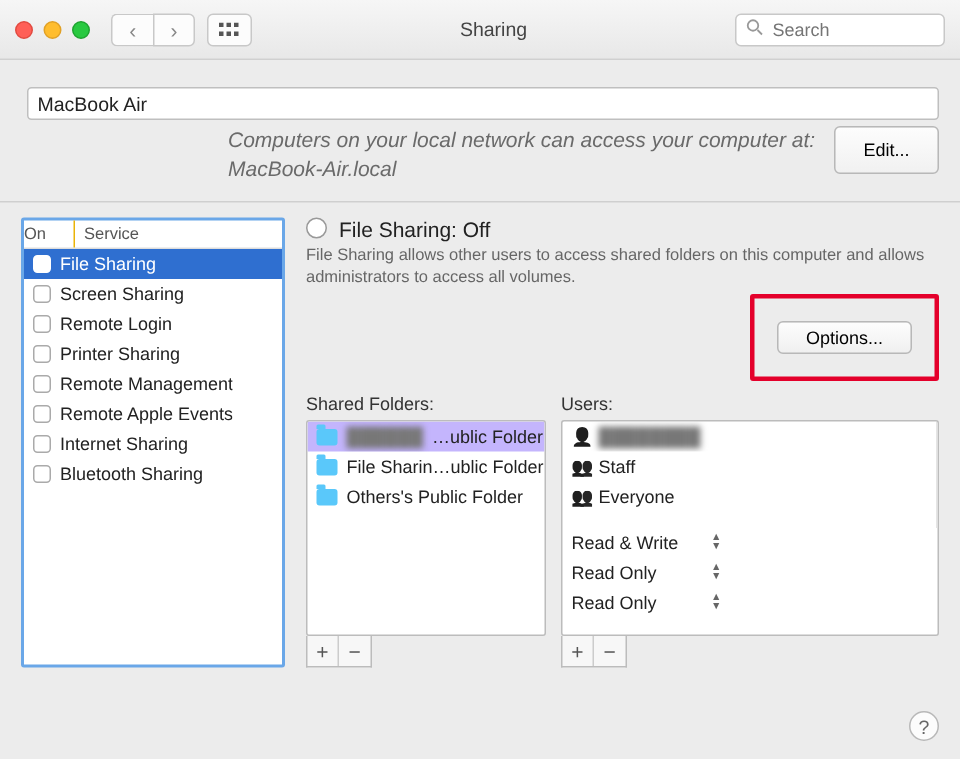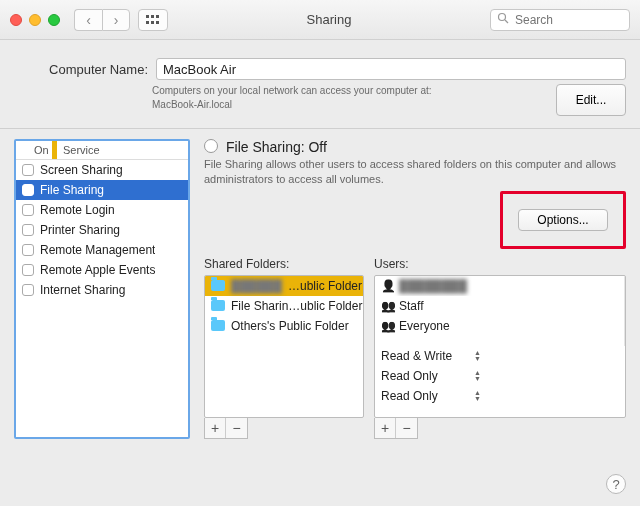--- a/index.html
+++ b/index.html
@@ -48,34 +48,34 @@
   
   .content{ padding:10px 14px 0 14px; }
   .namerow{ display:flex; align-items:center; gap:8px; margin:8px 0 0 4px;}
   .namelbl{ width:130px; text-align:right; color:#333;}
   .namefield{
     flex:1; height:22px; background:#fff;border:1px solid #bfbfbf;border-radius:3px;
     padding:10px 6px;display:flex;align-items:center;
   }
   .subrow{ display:flex; margin:4px 0 0 0;}
   .subspacer{ width:138px; }
-  .subtxt{ flex:1; font-size:10px; color:#6a6a6a; line-height:1.35;}
+  .subtxt{ flex:1; font-size:14px; color:#6a6a6a; line-height:1.35;font-style:italic;}
   .editbtn{
     width:70px;height:32px;background:linear-gradient(#fdfdfd,#f1f1f1);
     border:1px solid #b8b8b8;border-radius:4px;font-size:12px;margin-left:8px;
   }
   .hr{ height:1px; background:#cfcfcf; margin:12px -14px 10px -14px; }
   .cols{ display:flex; gap:14px; height:300px;}
   
   .svcbox{
     width:176px; background:#fff; border:2px solid #6aa7e8; border-radius:2px;
     display:flex;flex-direction:column;
   }
   .svchdr{ display:flex; border-bottom:1px solid #ddd; font-size:11px; color:#555;}
-  .svchdr .c1{ width:34px; padding:3px 18px; border-right:5px solid #eab308;}
+  .svchdr .c1{ width:34px; padding:3px 0; border-right:1px solid #eab308;}
   .svchdr .c2{ flex:1; padding:3px 6px;}
   .svclist{ flex:1; overflow:auto;}
   .svcrow{ display:flex; align-items:center; height:20px; padding:0 6px; gap:6px;}
   .svcrow.sel{ background:#2f6fd0; color:#fff;}
   .chk{
     width:12px;height:12px;border:1px solid #aaa;border-radius:3px;background:#fff;flex:0 0 12px;
   }
   .svcrow.sel .chk{border-color:#fff;}
   .svclabel{ white-space:nowrap; overflow:hidden; text-overflow:ellipsis; font-size:12px;}
   
@@ -94,21 +94,21 @@
   .coltitle{ font-size:12px; margin-bottom:4px; color:#333;}
   .listbox{
     background:#fff;border:1px solid #bcbcbc;border-radius:2px;overflow:hidden;
     display:flex;flex-direction:column;
   }
   .lbody{ flex:1; overflow:auto;}
   .lrow{
     display:flex;align-items:center;height:20px;padding:0 6px;gap:6px;font-size:12px;
     white-space:nowrap;overflow:hidden;text-overflow:ellipsis;
   }
-  .lrow.sel{ background:#eab308;}
+  .lrow.sel{ background:#c4b5fd;}
   .folder-icon{width:14px;height:11px;background:#5ac8fa;border-radius:2px;position:relative;flex:0 0 14px;}
   .folder-icon::before{content:"";position:absolute;top:-3px;left:0;width:6px;height:3px;background:#5ac8fa;border-radius:1px 1px 0 0;}
   .user-icon{width:12px;flex:0 0 12px;text-align:center;font-size:12px;line-height:12px;}
   .blur{ filter:blur(2px); color:#777;}
   .pmbox{ display:flex; border:1px solid #bcbcbc; border-top:0; width:44px; background:#f7f7f7;}
   .pm{ width:22px;height:20px;display:flex;align-items:center;justify-content:center;font-size:14px;color:#555;}
   .pm:first-child{border-right:1px solid #ccc;}
   .permcol .lrow{ justify-content:space-between; padding-right:4px;}
   .stepper{ display:flex;flex-direction:column;font-size:7px;line-height:6px;color:#666;}
   .help{
@@ -148,21 +148,20 @@
           <circle cx="5" cy="5" r="3.5" stroke="#999" stroke-width="1.2" fill="none"></circle>
           <line x1="8" y1="8" x2="11" y2="11" stroke="#999" stroke-width="1.2"></line>
         </svg>
     </span>
     <input placeholder="Search" style="">
   </div>
 </div>
 
 <div class="content">
   <div class="namerow">
-    <div class="namelbl">Computer Name:</div>
     <div class="namefield">
       <span>MacBook Air</span>
     </div>
   </div>
   <div class="subrow">
     <div class="subspacer"></div>
     <div class="subtxt">
       <span>Computers on your local network can access your computer at:</span><br>
       <span>MacBook-Air.local</span>
     </div>
@@ -172,47 +171,51 @@
   <div class="hr"></div>
 
   <div class="cols">
 
     <div class="svcbox">
       <div class="svchdr">
         <div class="c1">On</div>
         <div class="c2">Service</div>
       </div>
       <div class="svclist" id="svclist">
+          <div class="svcrow sel">
+            <div class="chk"></div>
+            <div class="svclabel">File Sharing</div>
+          </div>
           <div class="svcrow">
             <div class="chk"></div>
             <div class="svclabel">Screen Sharing</div>
           </div>
-          <div class="svcrow sel">
-            <div class="chk"></div>
-            <div class="svclabel">File Sharing</div>
-          </div>
           <div class="svcrow">
             <div class="chk"></div>
             <div class="svclabel">Remote Login</div>
           </div>
           <div class="svcrow">
             <div class="chk"></div>
             <div class="svclabel">Printer Sharing</div>
           </div>
           <div class="svcrow">
             <div class="chk"></div>
             <div class="svclabel">Remote Management</div>
           </div>
           <div class="svcrow">
             <div class="chk"></div>
             <div class="svclabel">Remote Apple Events</div>
           </div>
           <div class="svcrow">
             <div class="chk"></div>
             <div class="svclabel">Internet Sharing</div>
+          </div>
+          <div class="svcrow">
+            <div class="chk"></div>
+            <div class="svclabel">Bluetooth Sharing</div>
           </div>
         </div>
     </div>
 
     <div class="right">
       <div class="statusrow">
         <div class="radio"></div>
         <div class="statustitle">File Sharing: Off</div>
       </div>
       <div class="desc">File Sharing allows other users to access shared folders on this computer and allows administrators to access all volumes.</div>

